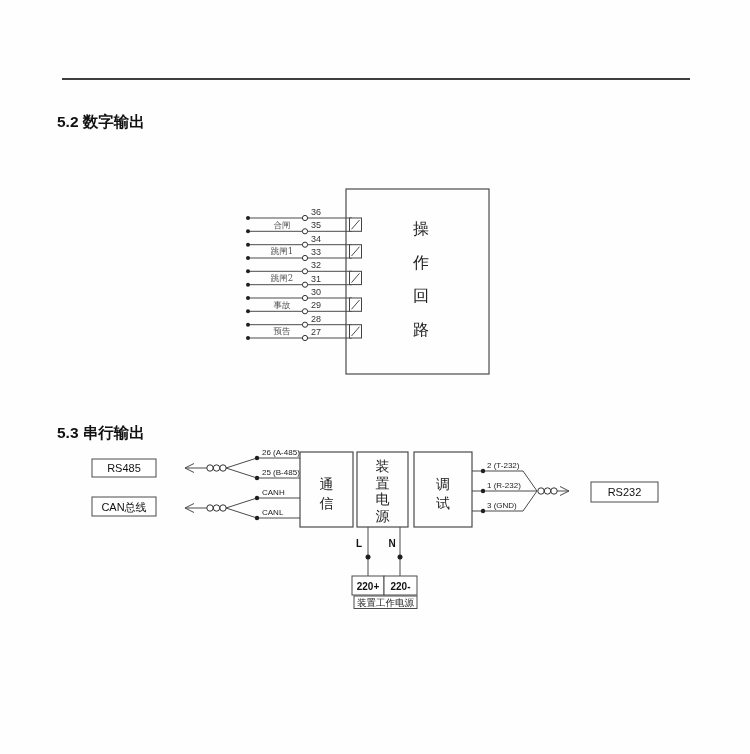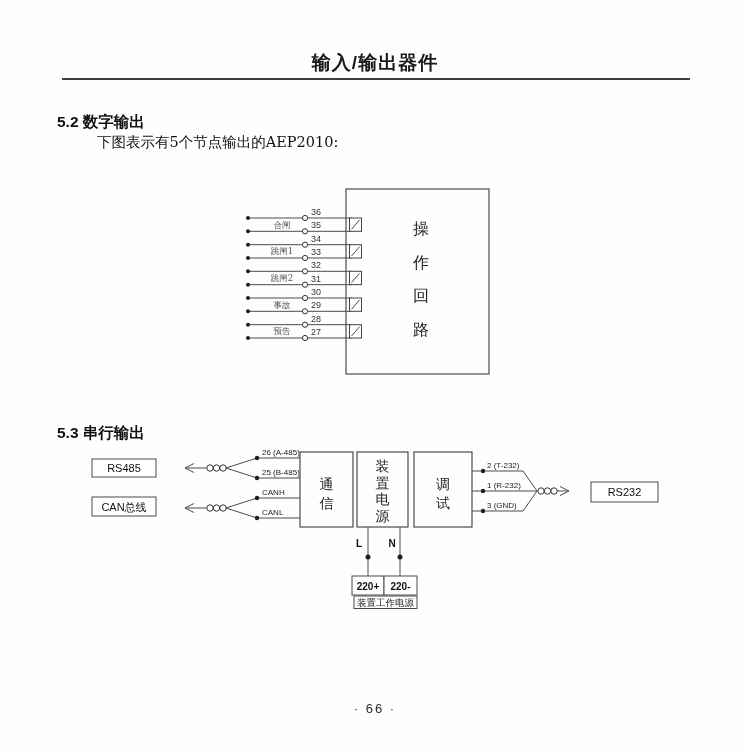--- a/index.html
+++ b/index.html
@@ -44,25 +44,23 @@
   .boxlab{font-family:"Liberation Sans",sans-serif;font-size:11px;fill:#111;text-anchor:middle;}
   .cchar{font-family:"DejaVu Serif","Liberation Serif",serif;font-size:14px;fill:#222;text-anchor:middle;}
   .plab{font-family:"Liberation Sans",sans-serif;font-size:10px;font-weight:bold;fill:#111;text-anchor:middle;}
   .cap{font-family:"DejaVu Serif","Liberation Serif",serif;font-size:9.5px;fill:#222;text-anchor:middle;}
 </style>
 </head>
 <body>
 
 <div class="page">
 
-  <div class="page-title">输入/输出器件</div>
   <div class="header-rule"></div>
 
   <div class="sec-heading sec52">5.2 数字输出</div>
-  <div class="body-text">下图表示有5个节点输出的AEP2010:</div>
 
   <svg class="d1" width="280" height="205" viewBox="0 0 280 205">
 
     <rect class="obox" x="116" y="9" width="143" height="185"></rect>
 
     <g>
       <line class="wire" x1="18" y1="38" x2="122" y2="38"></line>
       <line class="wire" x1="18" y1="51.3" x2="122" y2="51.3"></line>
       <circle class="dotf" cx="18" cy="38" r="2"></circle>
         <circle class="dotf" cx="18" cy="51.3" r="2"></circle>
@@ -236,14 +234,13 @@
       <text class="plab" x="312" y="107">N</text>
       <rect class="cbox" x="272" y="136" width="32" height="19"></rect>
       <rect class="cbox" x="304" y="136" width="33" height="19"></rect>
       <text class="plab" x="288" y="149.5">220+</text>
       <text class="plab" x="320.5" y="149.5">220-</text>
       <rect class="cbox" x="274" y="156" width="63" height="12.5"></rect>
       <text class="cap" x="305.5" y="165.5">装置工作电源</text>
     </g>
   </svg>
 
-  <div class="footer">· 66 ·</div>
 </div>
 
 </body></html>

